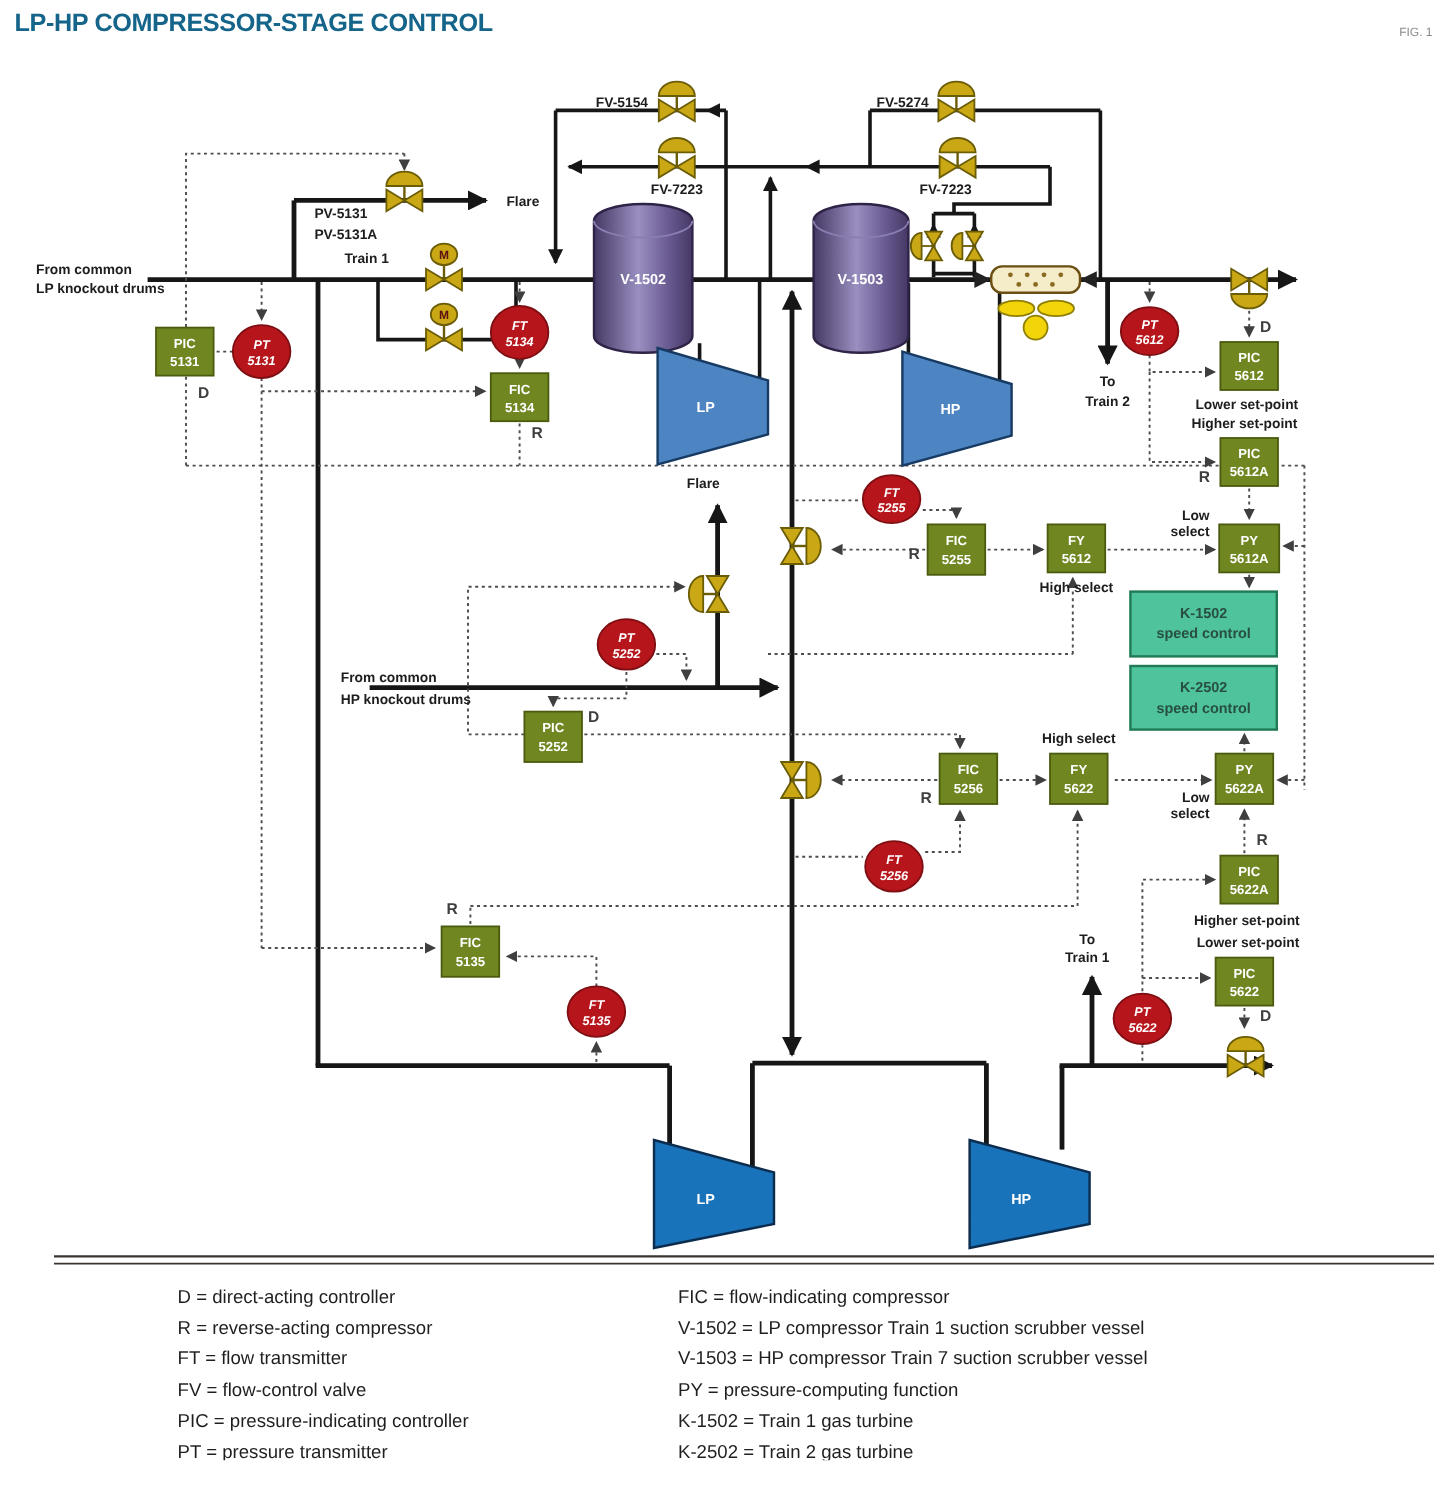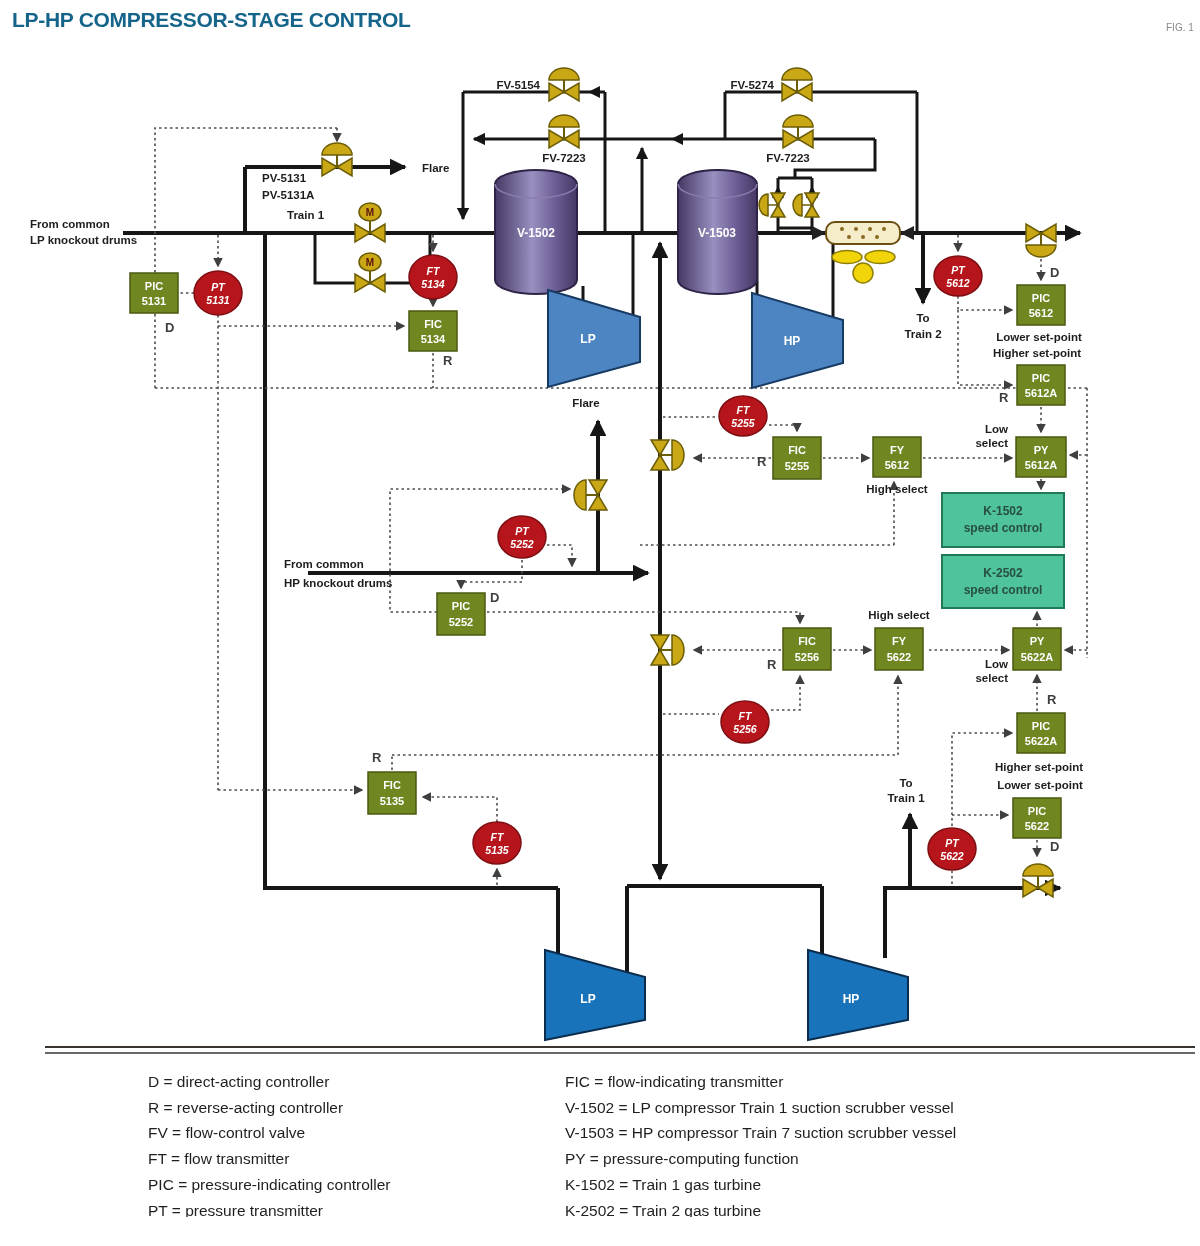--- a/index.html
+++ b/index.html
@@ -428,28 +428,28 @@
 
     <g>
       <line x1="45" y1="1047" x2="1195" y2="1047" stroke="#3a3430" stroke-width="2"></line>
       <line x1="45" y1="1053" x2="1195" y2="1053" stroke="#3a3430" stroke-width="1.5"></line>
     </g>
   </svg>
 
   <div class="legend">
     <div class="legcol legL">
       <div>D = direct-acting controller</div>
-      <div>R = reverse-acting controller</div>
+      <div>R = reverse-acting compressor</div>
+      <div>FT = flow transmitter</div>
       <div>FV = flow-control valve</div>
-      <div>FT = flow transmitter</div>
       <div>PIC = pressure-indicating controller</div>
       <div>PT = pressure transmitter</div>
     </div>
     <div class="legcol legR">
-      <div>FIC = flow-indicating transmitter</div>
+      <div>FIC = flow-indicating compressor</div>
       <div>V-1502 = LP compressor Train 1 suction scrubber vessel</div>
       <div>V-1503 = HP compressor Train 7 suction scrubber vessel</div>
       <div>PY = pressure-computing function</div>
       <div>K-1502 = Train 1 gas turbine</div>
       <div>K-2502 = Train 2 gas turbine</div>
     </div>
   </div>
 </div>
 
 </body></html>

